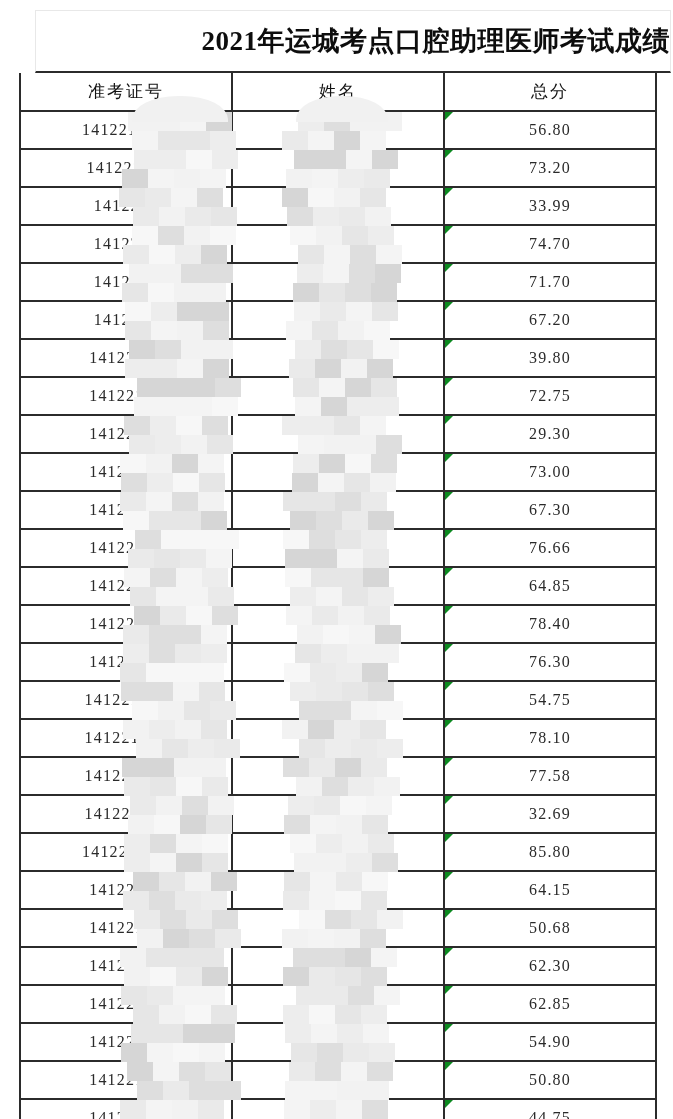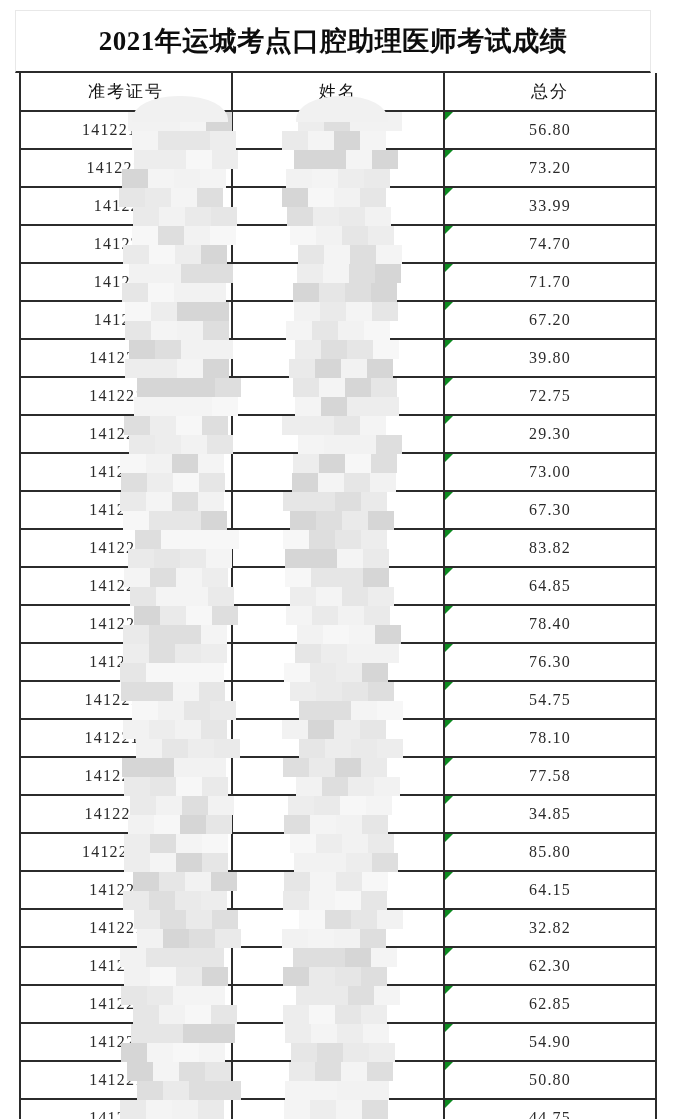--- a/index.html
+++ b/index.html
@@ -19,31 +19,31 @@
     position: relative;
     width: 673px;
     height: 1119px;
     background: #ffffff;
     overflow: hidden;
   }
 
   
   .title-band {
     position: absolute;
-    left: 15px;
+    left: 35px;
     top: 10px;
     width: 636px;
     height: 63px;
     box-sizing: border-box;
     border: 1px solid #e8e8e8;
     border-bottom: 2px solid #2b2b2b;
     background: #ffffff;
     display: flex;
     align-items: center;
-    justify-content: center;
+    justify-content: flex-end;
   }
   .title-text {
     font-family: "Liberation Serif", "DejaVu Serif", serif;
     font-weight: bold;
     font-size: 27px;
     letter-spacing: 0.5px;
     color: #0d0d0d;
     white-space: nowrap;
     line-height: 1;
   }
@@ -211,21 +211,21 @@
           <td class="cell-sc"><span class="err-flag"></span><span>73.00</span></td>
         </tr>
         <tr>
           <td class="cell-id">14122122</td>
           <td class="cell-name"></td>
           <td class="cell-sc"><span class="err-flag"></span><span>67.30</span></td>
         </tr>
         <tr>
           <td class="cell-id">14122122</td>
           <td class="cell-name"></td>
-          <td class="cell-sc"><span class="err-flag"></span><span>83.82</span></td>
+          <td class="cell-sc"><span class="err-flag"></span><span>76.66</span></td>
         </tr>
         <tr>
           <td class="cell-id">14122122</td>
           <td class="cell-name"></td>
           <td class="cell-sc"><span class="err-flag"></span><span>64.85</span></td>
         </tr>
         <tr>
           <td class="cell-id">14122122</td>
           <td class="cell-name"></td>
           <td class="cell-sc"><span class="err-flag"></span><span>78.40</span></td>
@@ -246,36 +246,36 @@
           <td class="cell-sc"><span class="err-flag"></span><span>78.10</span></td>
         </tr>
         <tr>
           <td class="cell-id">141221220</td>
           <td class="cell-name">樊</td>
           <td class="cell-sc"><span class="err-flag"></span><span>77.58</span></td>
         </tr>
         <tr>
           <td class="cell-id">141221220</td>
           <td class="cell-name">文</td>
-          <td class="cell-sc"><span class="err-flag"></span><span>34.85</span></td>
+          <td class="cell-sc"><span class="err-flag"></span><span>32.69</span></td>
         </tr>
         <tr>
           <td class="cell-id">14122122 0</td>
           <td class="cell-name">王</td>
           <td class="cell-sc"><span class="err-flag"></span><span>85.80</span></td>
         </tr>
         <tr>
           <td class="cell-id">14122122</td>
           <td class="cell-name">畅</td>
           <td class="cell-sc"><span class="err-flag"></span><span>64.15</span></td>
         </tr>
         <tr>
           <td class="cell-id">14122122</td>
           <td class="cell-name">张</td>
-          <td class="cell-sc"><span class="err-flag"></span><span>32.82</span></td>
+          <td class="cell-sc"><span class="err-flag"></span><span>50.68</span></td>
         </tr>
         <tr>
           <td class="cell-id">14122122</td>
           <td class="cell-name"></td>
           <td class="cell-sc"><span class="err-flag"></span><span>62.30</span></td>
         </tr>
         <tr>
           <td class="cell-id">14122122</td>
           <td class="cell-name"></td>
           <td class="cell-sc"><span class="err-flag"></span><span>62.85</span></td>

